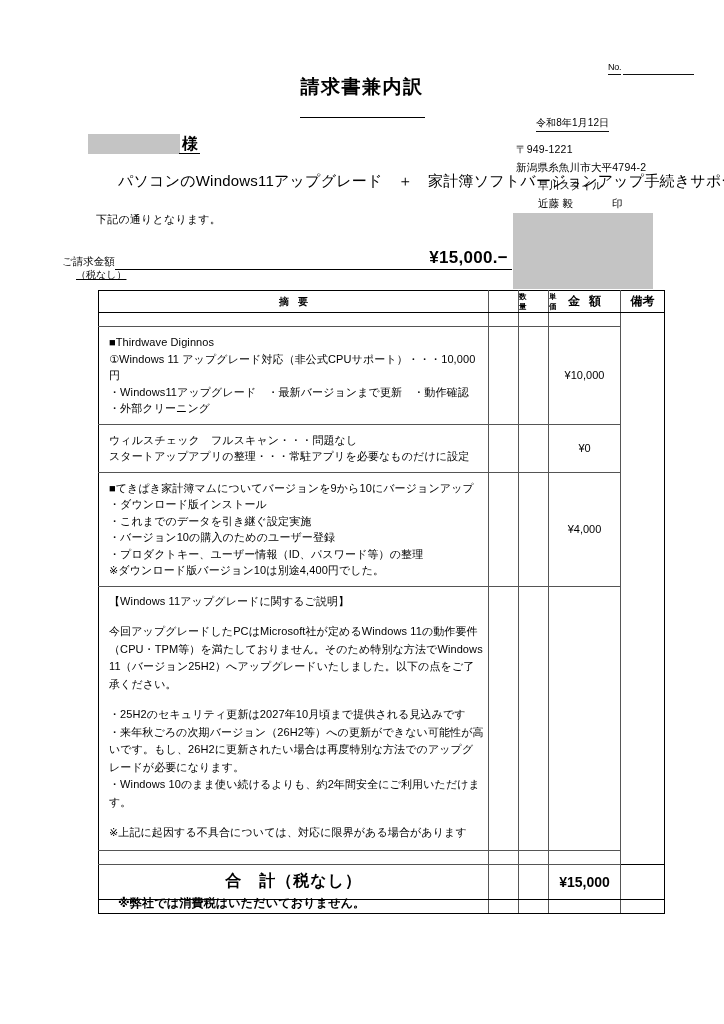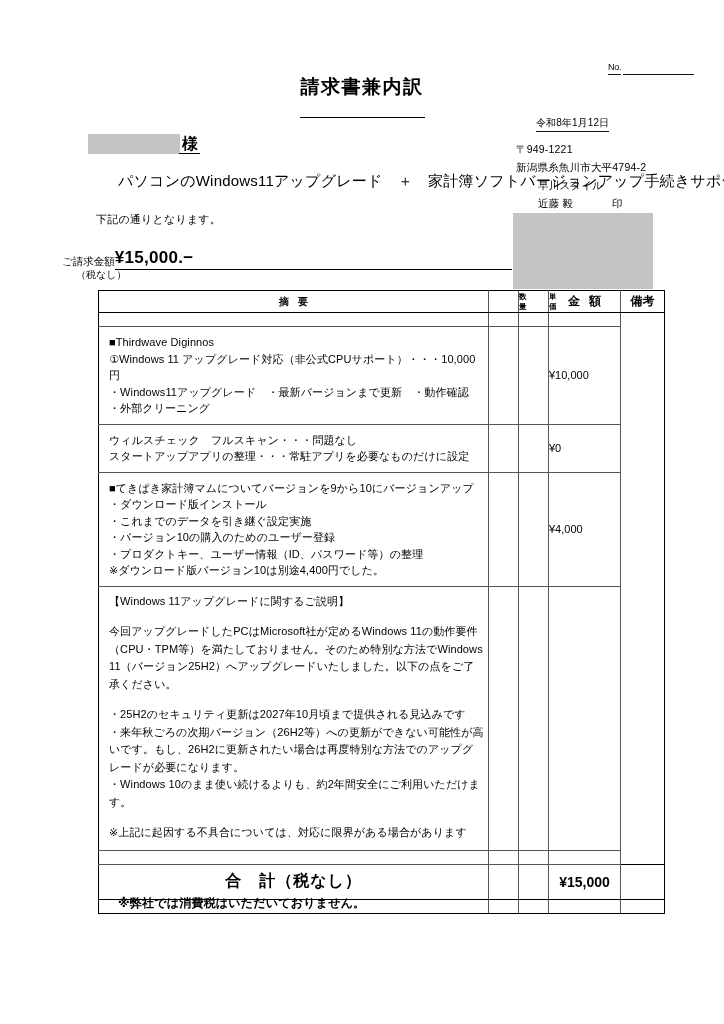--- a/index.html
+++ b/index.html
@@ -152,32 +152,34 @@
   }
   .amount-label {
     font-size: 10.5px;
     line-height: 14px;
     white-space: nowrap;
     padding-bottom: 2px;
   }
   .amount-value-wrap {
     flex: 1;
     border-bottom: 1.8px solid #000;
+    text-align: right;
     padding: 0 4px 1px 0;
   }
   .amount-value {
     font-size: 17px;
     font-weight: bold;
     letter-spacing: 0.3px;
   }
   .amount-subnote {
     position: absolute;
     left: 76px;
     top: 268px;
     font-size: 10px;
+    text-decoration: underline;
   }
 
   
   .items-table {
     position: absolute;
     left: 98px;
     top: 290px;
     width: 566px;
     border-collapse: collapse;
     table-layout: fixed;
@@ -204,21 +206,21 @@
   th.col-unit  { font-size: 7.5px; padding-left: 30px; }
   th.col-amt   { font-size: 12px; letter-spacing: 9px; text-indent: 9px; }
   th.col-note  { font-size: 12px; }
 
   td.cell-desc {
     padding: 7px 4px 7px 10px;
     line-height: 16.5px;
     letter-spacing: 0.1px;
   }
   td.cell-amt {
-    text-align: left;
+    text-align: center;
     vertical-align: middle;
     font-size: 11px;
   }
   td.cell-blank { }
 
   tr.spacer-row td { height: 13px; }
   tr.spacer-row td.cell-desc { padding: 0; }
 
   td.note-col {
     border-top: none;

